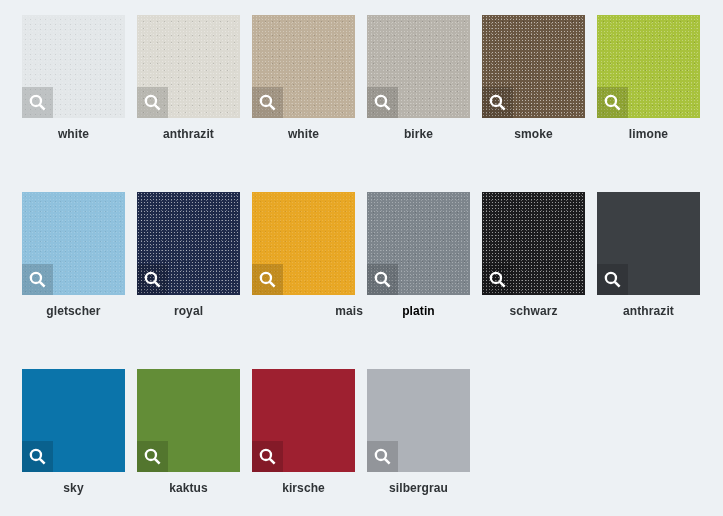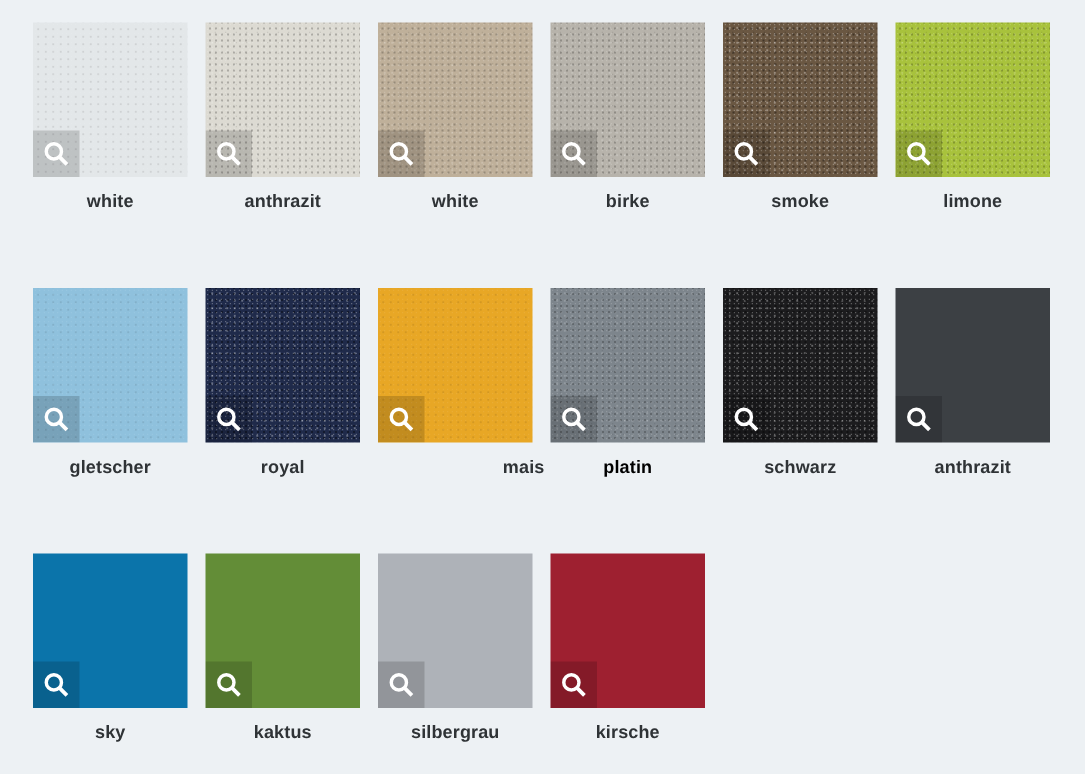--- a/index.html
+++ b/index.html
@@ -263,34 +263,34 @@
         <div class="zoom-badge" title="Zoom kaktus" style="background: rgba(0, 0, 0, 0.16);">
           <svg viewBox="0 0 24 24">
             <circle cx="10" cy="10" r="6.4" fill="none" stroke="#ffffff" stroke-width="2.9"></circle>
             <line x1="14.9" y1="14.9" x2="21" y2="21" stroke="#ffffff" stroke-width="3.2" stroke-linecap="butt"></line>
           </svg>
         </div>
       </div>
       <div class="swatch-label" style="color: rgb(47, 51, 54);">kaktus</div>
     </div>
     <div class="swatch-cell">
+      <div class="swatch-tile" style="background-color: rgb(158, 32, 48);">
+        <div class="zoom-badge" title="Zoom kirsche" style="background: rgba(0, 0, 0, 0.16);">
+          <svg viewBox="0 0 24 24">
+            <circle cx="10" cy="10" r="6.4" fill="none" stroke="#ffffff" stroke-width="2.9"></circle>
+            <line x1="14.9" y1="14.9" x2="21" y2="21" stroke="#ffffff" stroke-width="3.2" stroke-linecap="butt"></line>
+          </svg>
+        </div>
+      </div>
+      <div class="swatch-label" style="color: rgb(47, 51, 54);">kirsche</div>
+    </div>
+    <div class="swatch-cell">
       <div class="swatch-tile" style="background-color: rgb(174, 178, 184);">
         <div class="zoom-badge" title="Zoom silbergrau" style="background: rgba(0, 0, 0, 0.16);">
           <svg viewBox="0 0 24 24">
             <circle cx="10" cy="10" r="6.4" fill="none" stroke="#ffffff" stroke-width="2.9"></circle>
             <line x1="14.9" y1="14.9" x2="21" y2="21" stroke="#ffffff" stroke-width="3.2" stroke-linecap="butt"></line>
           </svg>
         </div>
       </div>
       <div class="swatch-label" style="color: rgb(47, 51, 54);">silbergrau</div>
     </div>
-    <div class="swatch-cell">
-      <div class="swatch-tile" style="background-color: rgb(158, 32, 48);">
-        <div class="zoom-badge" title="Zoom kirsche" style="background: rgba(0, 0, 0, 0.16);">
-          <svg viewBox="0 0 24 24">
-            <circle cx="10" cy="10" r="6.4" fill="none" stroke="#ffffff" stroke-width="2.9"></circle>
-            <line x1="14.9" y1="14.9" x2="21" y2="21" stroke="#ffffff" stroke-width="3.2" stroke-linecap="butt"></line>
-          </svg>
-        </div>
-      </div>
-      <div class="swatch-label" style="color: rgb(47, 51, 54);">kirsche</div>
-    </div>
   </div>
 
 </body></html>

